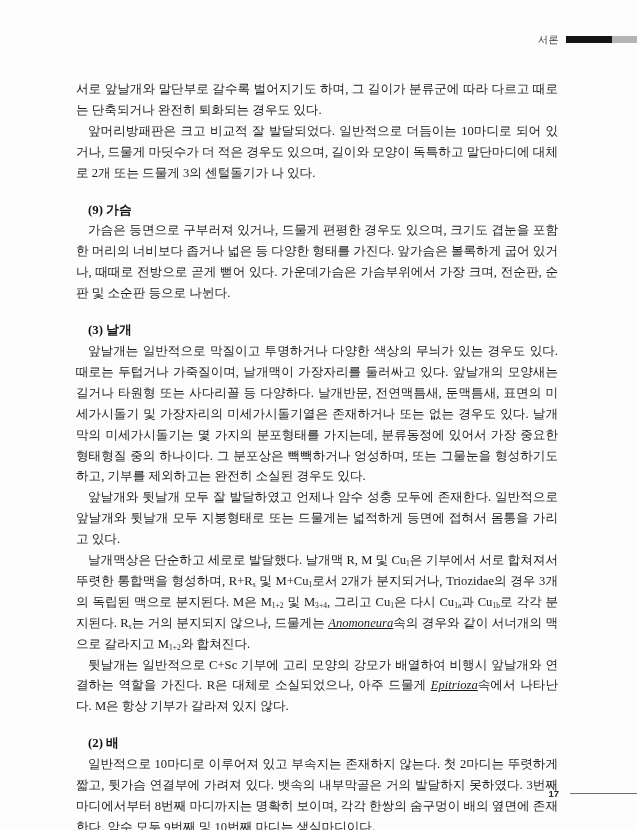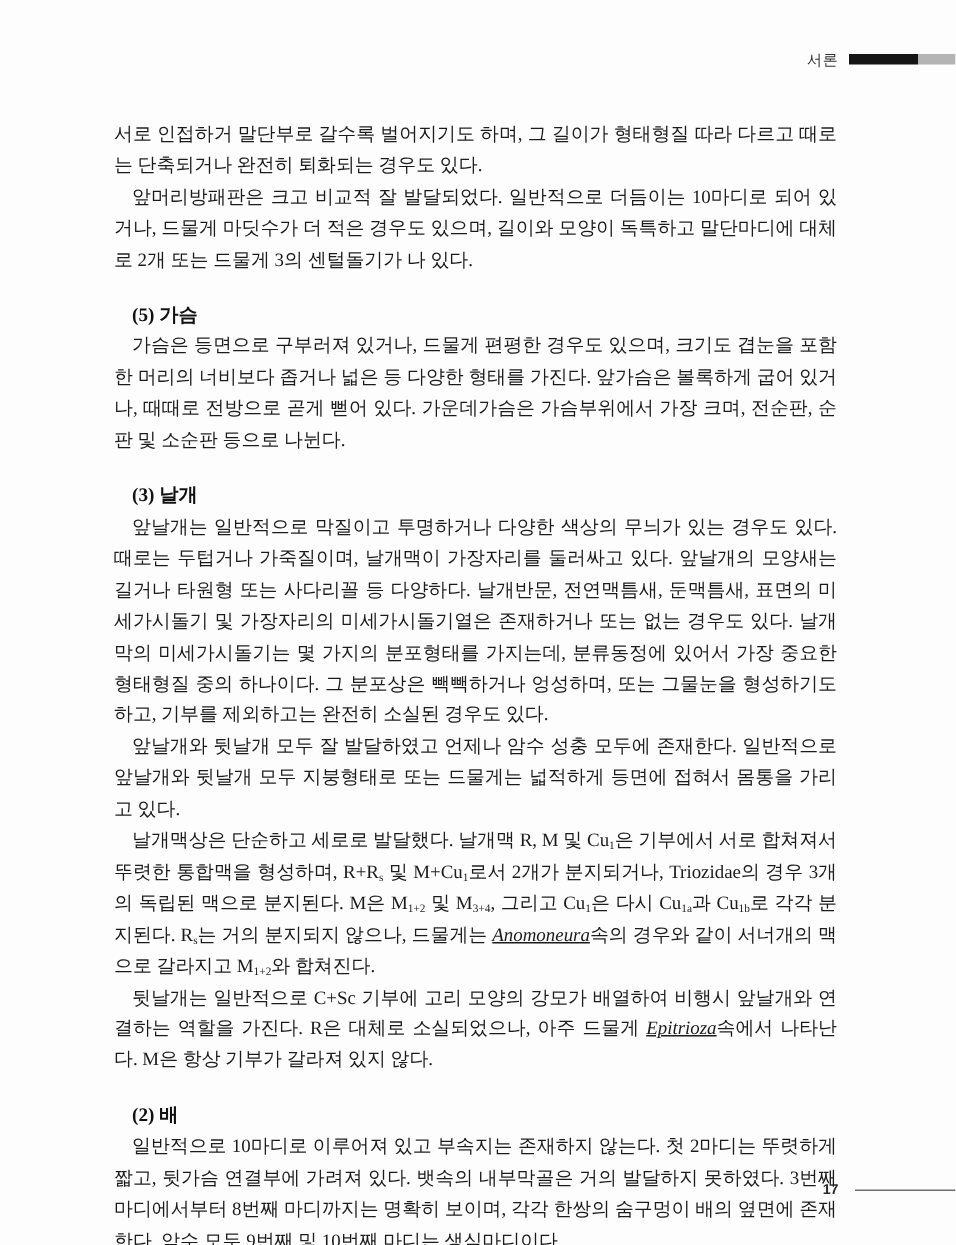--- a/index.html
+++ b/index.html
@@ -56,23 +56,23 @@
 
 <div class="page">
 
   <header class="page-header">
     <span class="header-label">서론</span>
     <span class="bar-dark" style="background: rgb(21, 21, 21);"></span>
     <span class="bar-gray" style="background: rgb(180, 180, 180);"></span>
   </header>
 
   <main class="content" id="content">
-      <p class="para"><span>서로 인접하거 말단부로 갈수록 벌어지기도 하며, 그 길이가 형태형질 따라 다르고 때로는 단축되거나 완전히 퇴화되는 경우도 있다.</span></p>
+      <p class="para"><span>서로 앞날개와 말단부로 갈수록 벌어지기도 하며, 그 길이가 분류군에 따라 다르고 때로는 단축되거나 완전히 퇴화되는 경우도 있다.</span></p>
       <p class="para indent"><span>앞머리방패판은 크고 비교적 잘 발달되었다. 일반적으로 더듬이는 10마디로 되어 있거나, 드물게 마딧수가 더 적은 경우도 있으며, 길이와 모양이 독특하고 말단마디에 대체로 2개 또는 드물게 3의 센털돌기가 나 있다.</span></p>
-      <h3 class="heading">(5) 가슴</h3>
+      <h3 class="heading">(9) 가슴</h3>
       <p class="para indent"><span>가슴은 등면으로 구부러져 있거나, 드물게 편평한 경우도 있으며, 크기도 겹눈을 포함한 머리의 너비보다 좁거나 넓은 등 다양한 형태를 가진다. 앞가슴은 볼록하게 굽어 있거나, 때때로 전방으로 곧게 뻗어 있다. 가운데가슴은 가슴부위에서 가장 크며, 전순판, 순판 및 소순판 등으로 나뉜다.</span></p>
       <h3 class="heading">(3) 날개</h3>
       <p class="para indent"><span>앞날개는 일반적으로 막질이고 투명하거나 다양한 색상의 무늬가 있는 경우도 있다. 때로는 두텁거나 가죽질이며, 날개맥이 가장자리를 둘러싸고 있다. 앞날개의 모양새는 길거나 타원형 또는 사다리꼴 등 다양하다. 날개반문, 전연맥틈새, 둔맥틈새, 표면의 미세가시돌기 및 가장자리의 미세가시돌기열은 존재하거나 또는 없는 경우도 있다. 날개막의 미세가시돌기는 몇 가지의 분포형태를 가지는데, 분류동정에 있어서 가장 중요한 형태형질 중의 하나이다. 그 분포상은 빽빽하거나 엉성하며, 또는 그물눈을 형성하기도 하고, 기부를 제외하고는 완전히 소실된 경우도 있다.</span></p>
       <p class="para indent"><span>앞날개와 뒷날개 모두 잘 발달하였고 언제나 암수 성충 모두에 존재한다. 일반적으로 앞날개와 뒷날개 모두 지붕형태로 또는 드물게는 넓적하게 등면에 접혀서 몸통을 가리고 있다.</span></p>
       <p class="para indent"><span>날개맥상은 단순하고 세로로 발달했다. 날개맥 R, M 및 Cu</span><span class="sub">1</span><span>은 기부에서 서로 합쳐져서 뚜렷한 통합맥을 형성하며, R+R</span><span class="sub">s</span><span> 및 M+Cu</span><span class="sub">1</span><span>로서 2개가 분지되거나, Triozidae의 경우 3개의 독립된 맥으로 분지된다. M은 M</span><span class="sub">1+2</span><span> 및 M</span><span class="sub">3+4</span><span>, 그리고 Cu</span><span class="sub">1</span><span>은 다시 Cu</span><span class="sub">1a</span><span>과 Cu</span><span class="sub">1b</span><span>로 각각 분지된다. R</span><span class="sub">s</span><span>는 거의 분지되지 않으나, 드물게는 </span><span class="ital">Anomoneura</span><span>속의 경우와 같이 서너개의 맥으로 갈라지고 M</span><span class="sub">1+2</span><span>와 합쳐진다.</span></p>
       <p class="para indent"><span>뒷날개는 일반적으로 C+Sc 기부에 고리 모양의 강모가 배열하여 비행시 앞날개와 연결하는 역할을 가진다. R은 대체로 소실되었으나, 아주 드물게 </span><span class="ital">Epitrioza</span><span>속에서 나타난다. M은 항상 기부가 갈라져 있지 않다.</span></p>
       <h3 class="heading">(2) 배</h3>
       <p class="para indent"><span>일반적으로 10마디로 이루어져 있고 부속지는 존재하지 않는다. 첫 2마디는 뚜렷하게 짧고, 뒷가슴 연결부에 가려져 있다. 뱃속의 내부막골은 거의 발달하지 못하였다. 3번째 마디에서부터 8번째 마디까지는 명확히 보이며, 각각 한쌍의 숨구멍이 배의 옆면에 존재한다. 암수 모두 9번째 및 10번째 마디는 생식마디이다.</span></p>
     </main>
 

